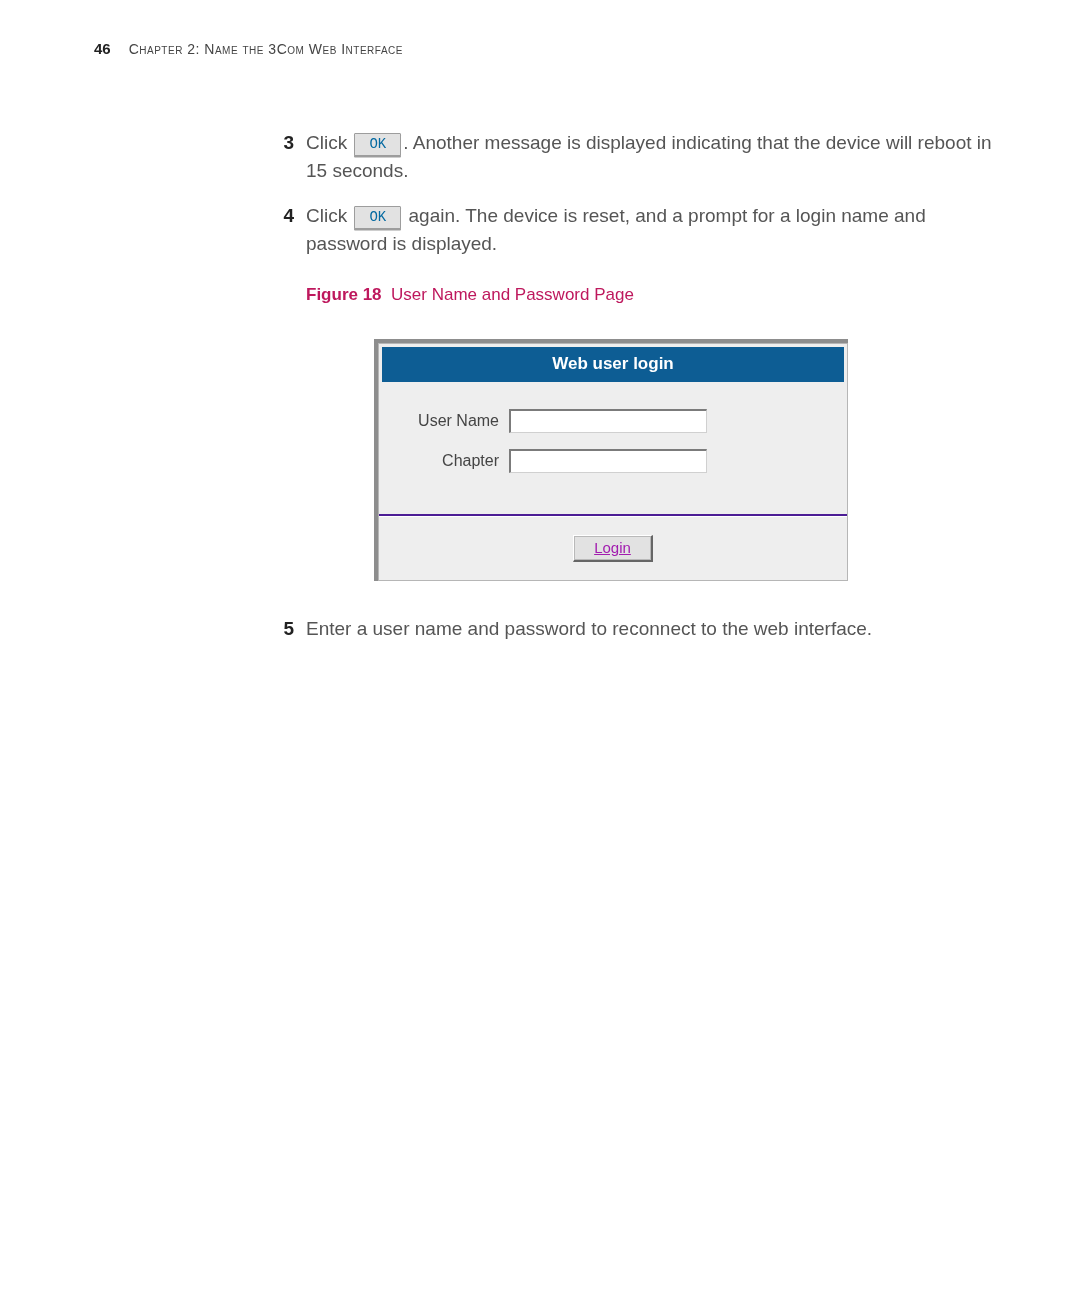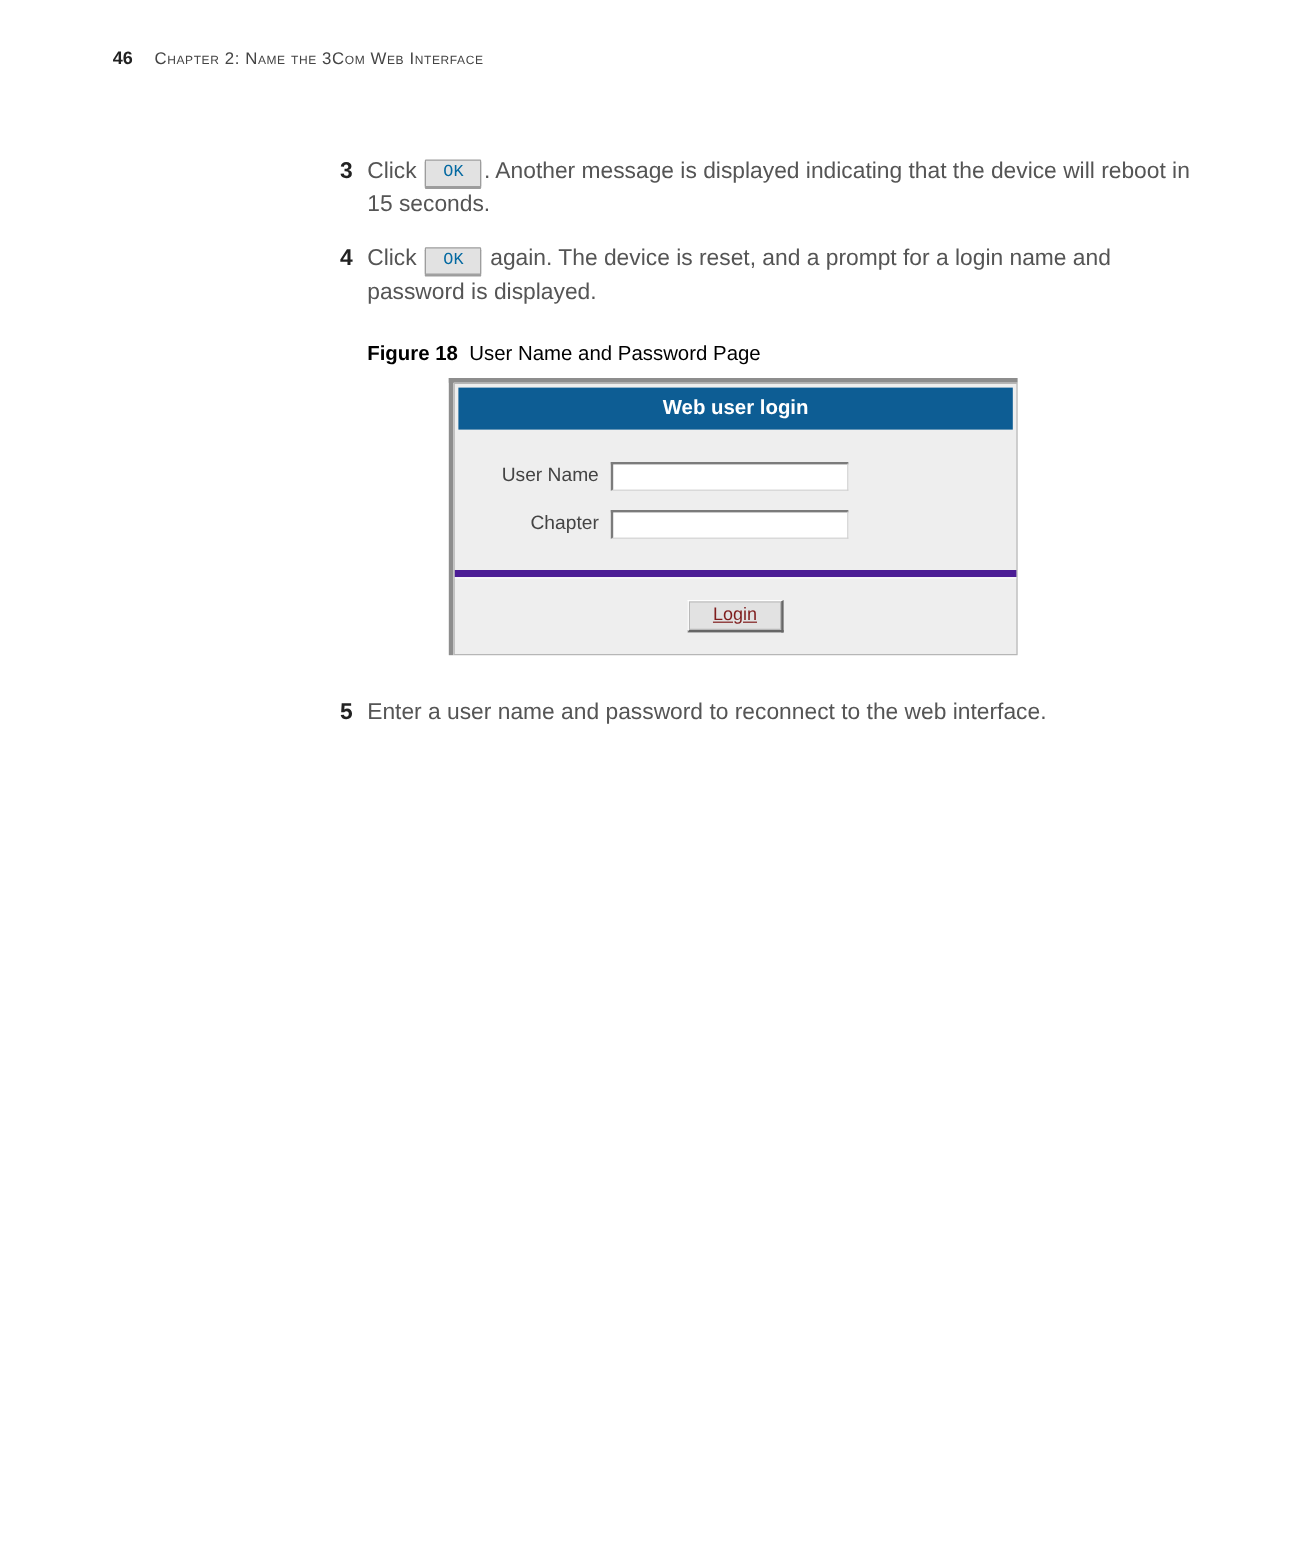--- a/index.html
+++ b/index.html
@@ -64,22 +64,22 @@
     background: #e2e2e2;
     border: 1px solid #9d9d9d;
     box-shadow: 0 1.5px 0 #9d9d9d;
     border-radius: 1px;
     vertical-align: 1px;
     color: #0369a1;
     margin: 0 2px;
   }
   .fig-caption {
     font-size: 17px;
-    margin: 28px 0 10px 26px;
-    color: #000000;
+    margin: 28px 0 34px 26px;
+    color: #be185d;
   }
   .fig-caption b { font-weight: 700; }
 
   
   .login-panel-wrap {
     margin-left: 94px;
     margin-bottom: 34px;
   }
   .login-panel {
     width: 474px;
@@ -97,22 +97,22 @@
   .panel-header {
     background: #0d5d94;
     color: #fff;
     font-weight: 700;
     font-size: 17px;
     text-align: center;
     padding: 7px 0 8px 0;
     margin: 3px;
   }
   .panel-body {
-    padding: 24px 22px 26px 22px;
-    border-bottom: 6px solid #4c1d95;
+    padding: 24px 22px 41px 22px;
+    border-bottom: 2px solid #4c1d95;
   }
   .field-row {
     display: flex;
     align-items: center;
     gap: 10px;
     margin-bottom: 16px;
   }
   .field-row:last-child { margin-bottom: 0; }
   .field-label {
     width: 98px;
@@ -134,21 +134,21 @@
   }
   .panel-footer {
     padding: 18px 0 18px 0;
     text-align: center;
     border-top: 1px solid #fff;
   }
   .login-btn {
     font-family: Arial, sans-serif;
     font-size: 15px;
     padding: 3px 20px 4px 20px;
-    color: #7f1d1d;
+    color: #a21caf;
     background: #e2e2e2;
     border-top: 1px solid #fff;
     border-left: 1px solid #fff;
     border-right: 2px solid #666;
     border-bottom: 2px solid #666;
     box-shadow: inset 0 0 0 1px #b9b9b9;
     text-decoration: underline;
     cursor: default;
   }
 </style>

